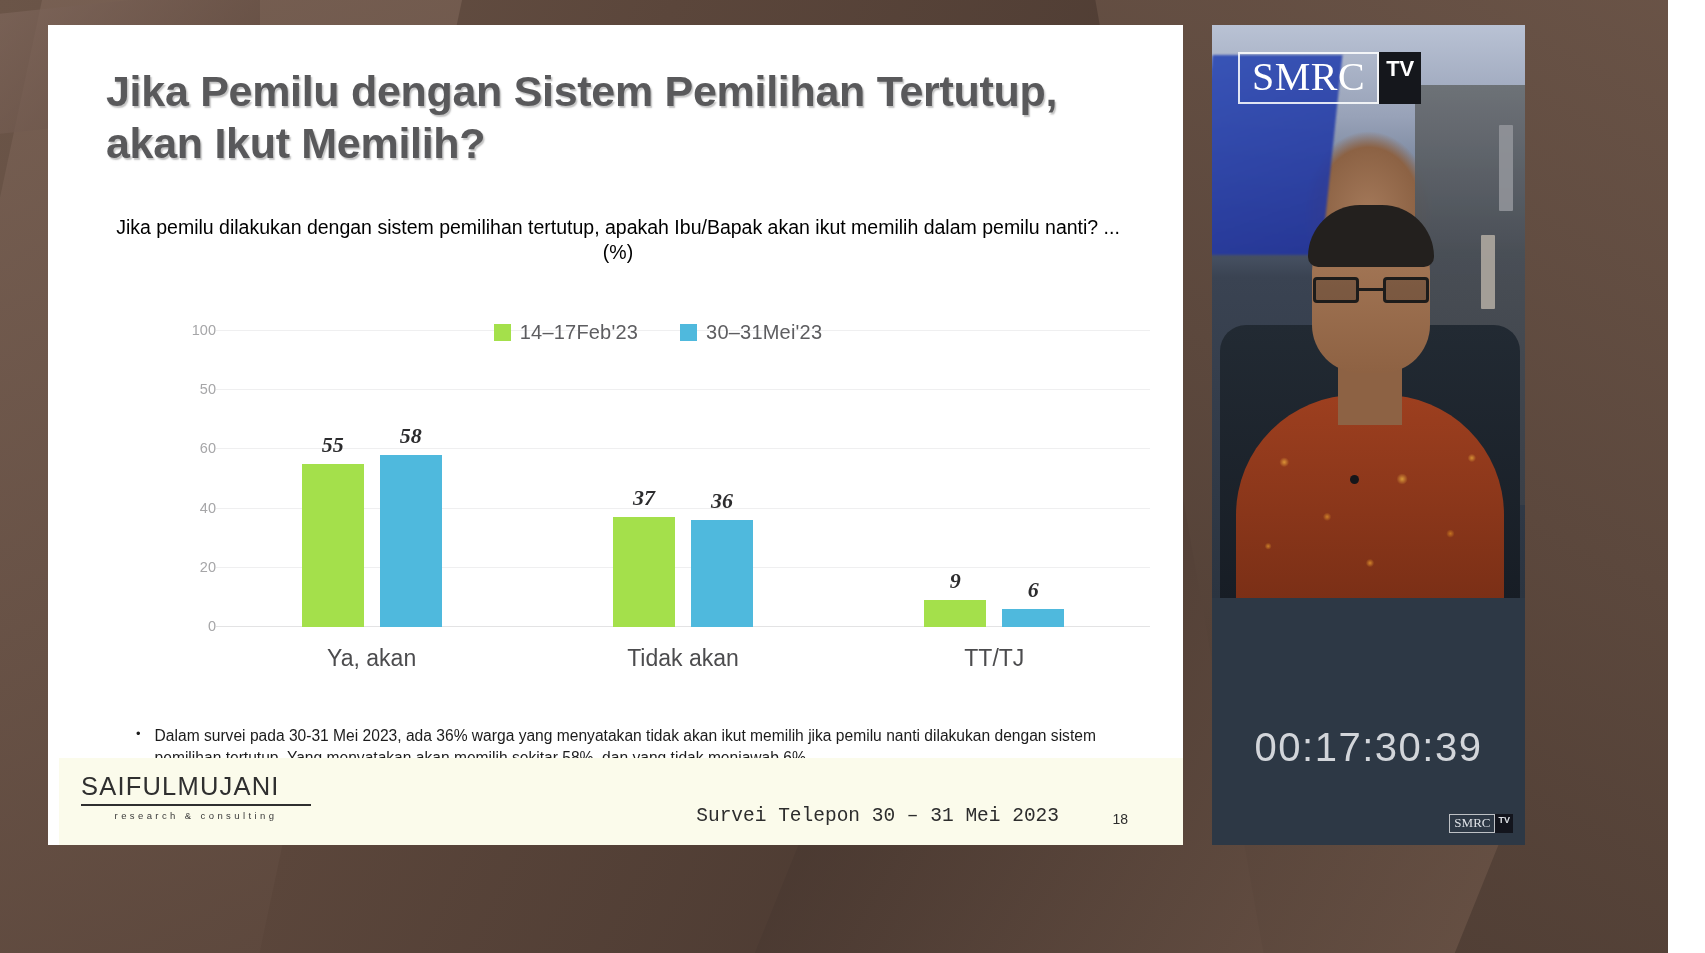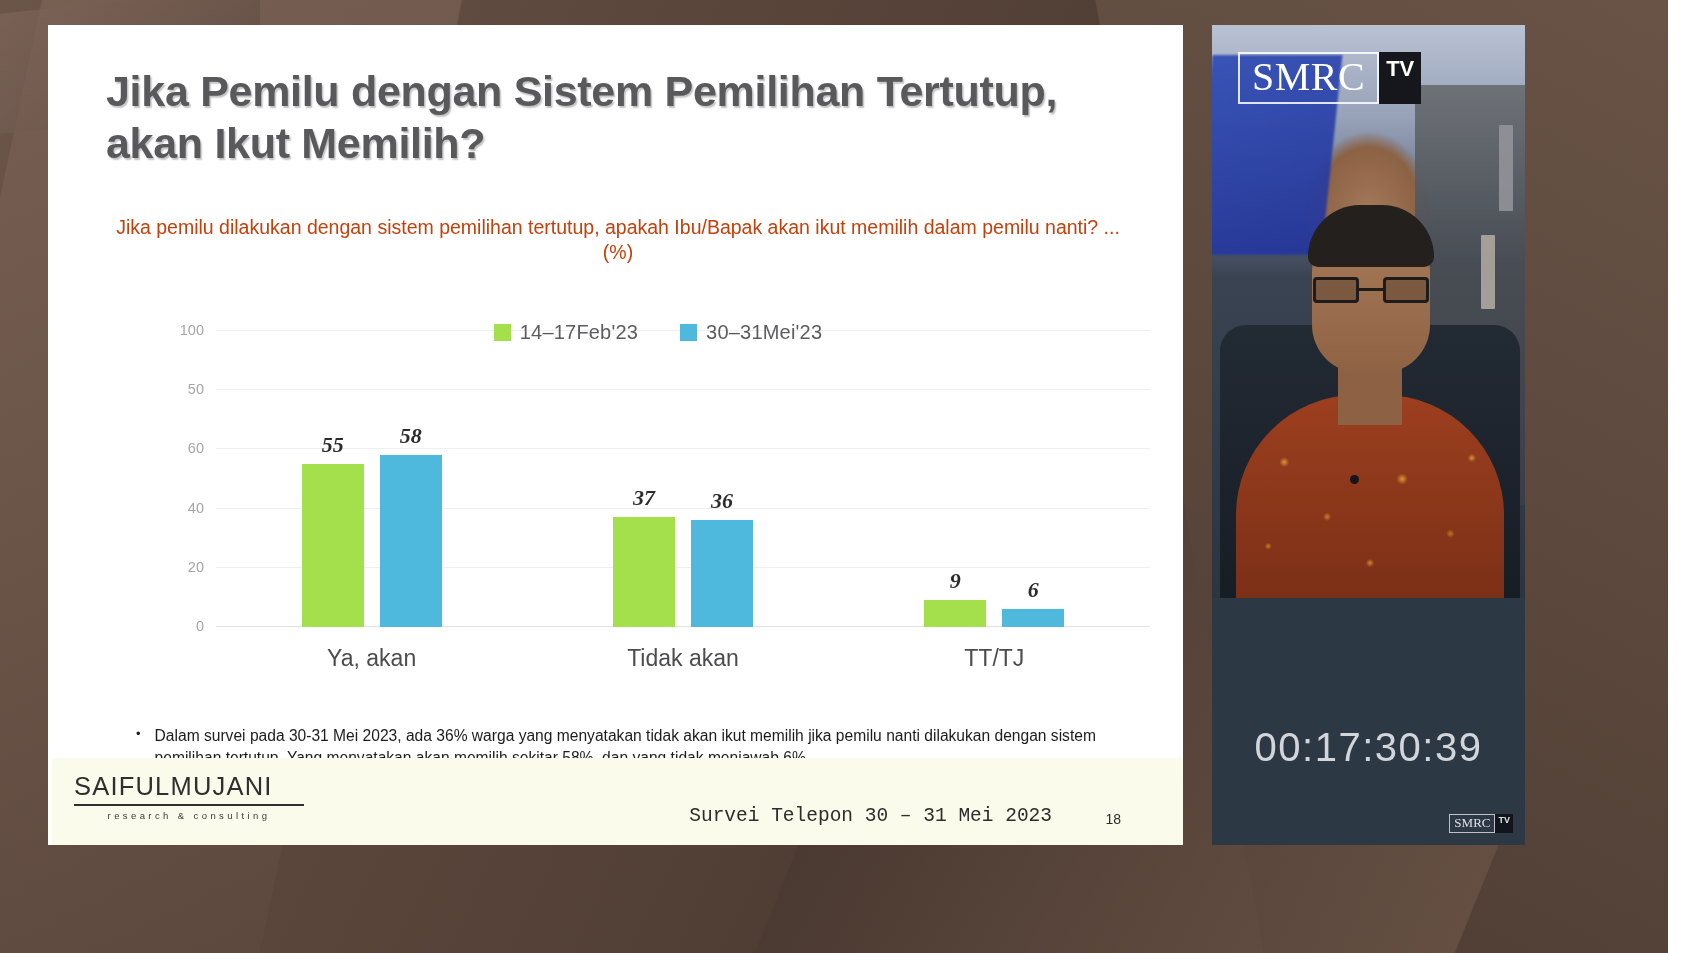--- a/index.html
+++ b/index.html
@@ -50,21 +50,21 @@
     letter-spacing: -0.3px;
     text-shadow: 1.5px 1.5px 1.5px rgba(120,120,120,.45);
   }
   .slide-subtitle {
     position: absolute;
     left: 60px; top: 190px;
     width: 1020px;
     text-align: center;
     font-size: 19.5px;
     line-height: 1.3;
-    color: #c2410c;
+    color: #000000;
   }
 
   
   #chart {
     position: absolute;
     left: 100px; top: 278px;
     width: 1020px; height: 370px;
   }
   .legend {
     position: absolute;
@@ -84,21 +84,20 @@
   .gridline {
     position: absolute;
     left: 0; right: 0;
     height: 1px;
     background: #efeff0;
   }
   .gridline.base { background: #e3e3e4; }
   .ytick {
     position: absolute;
     right: 100%;
-    margin-right: 12px;
     transform: translateY(-50%);
     font-size: 14.5px;
     color: #a6a6a8;
     white-space: nowrap;
   }
   .groups {
     position: absolute; inset: 0;
     display: flex;
     align-items: flex-end;
     z-index: 3;
@@ -141,21 +140,21 @@
     line-height: 1.38;
     color: #1c1c1c;
   }
   .bullet { display: flex; gap: 14px; margin-bottom: 2px; }
   .bullet-dot { flex: 0 0 auto; font-size: 13px; line-height: 1.45; color: #1c1c1c; }
   .bullet-text { flex: 1 1 auto; }
 
   
   #slide-footer {
     position: absolute;
-    left: 4px; bottom: 0;
+    left: 11px; bottom: 0;
     width: 100%; height: 87px;
     background: #fbfbeb;
   }
   .logo {
     position: absolute;
     left: 22px; top: 14px;
     width: 230px;
   }
   .logo-name {
     font-size: 25.5px;

